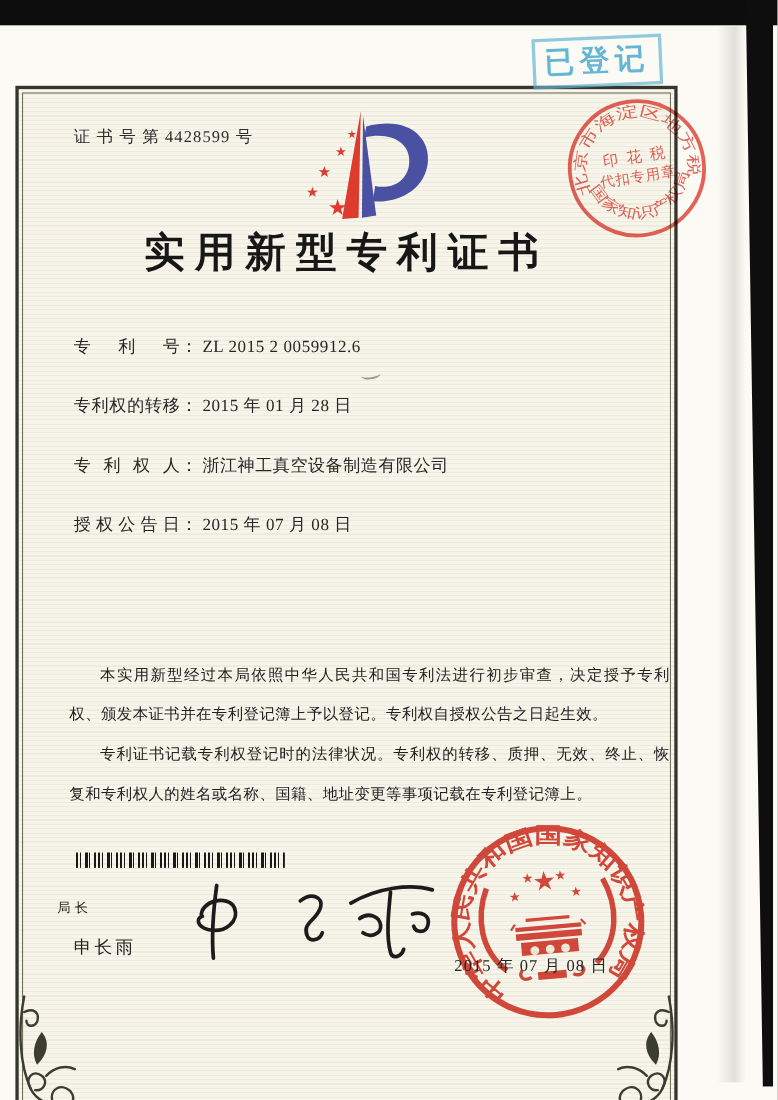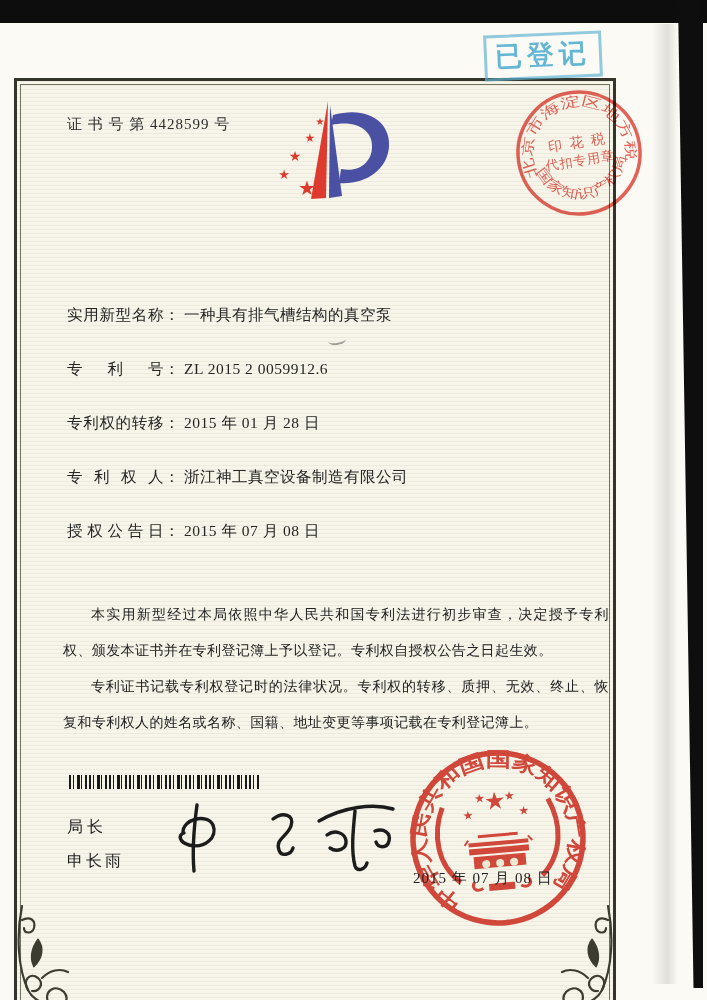--- a/index.html
+++ b/index.html
@@ -41,21 +41,21 @@
   .paragraphs p{ text-indent:2em; }
 
   .barcode{ position:absolute; left:52px; top:694px; width:190px; height:14px;
     background:repeating-linear-gradient(90deg,
       #191919 0 2px, rgba(0,0,0,0) 2px 4px,
       #191919 4px 5px, rgba(0,0,0,0) 5px 8px,
       #191919 8px 11px, rgba(0,0,0,0) 11px 12px,
       #191919 12px 13px, rgba(0,0,0,0) 13px 16px,
       #191919 16px 18px, rgba(0,0,0,0) 18px 20px); }
 
-  .sig-title{ position:absolute; left:50px; top:736px; font-size:16px; letter-spacing:4px; color:#222;font-family:Liberation Mono, monospace; }
+  .sig-title{ position:absolute; left:35px; top:736px; font-size:12px; letter-spacing:4px; color:#222;font-family:Liberation Mono, monospace; }
   .sig-name{ position:absolute; left:50px; top:770px; font-size:16px; letter-spacing:3px; color:#222; }
   .sig-script{ position:absolute; left:150px; top:712px; width:235px; height:84px; }
 
   .main-seal{ position:absolute; left:390px; top:666px; width:182px; height:182px;
     opacity:.92; mix-blend-mode:multiply; transform:rotate(-5deg); }
   .seal-date{ position:absolute; left:396px; top:788px; width:170px; font-size:15px;
     letter-spacing:1px; color:#242424; white-space:nowrap; }
 
   .footer-page{ position:absolute; left:0; right:0; top:842px; text-align:center;
     font-size:13px; letter-spacing:2px; color:#2b2b2b; }
@@ -114,25 +114,23 @@
       <path fill="#4a50a2" d="M66,18 C104,8 124,28 122,50 C120,74 97,88 72,86 L74,72 C93,76 105,64 105,50 C106,34 90,22 64,28 Z"></path>
       <g fill="#dd3b2e" font-family="'DejaVu Sans',sans-serif" text-anchor="middle">
         <text x="40" y="98" font-size="20">★</text>
         <text x="17" y="82" font-size="13">★</text>
         <text x="28" y="64" font-size="14">★</text>
         <text x="43" y="45" font-size="12">★</text>
         <text x="53" y="28" font-size="10">★</text>
       </g>
     </svg>
 
+    <div class="cert-title">实用新型专利证书</div>
 
     <div class="fields">
-      <div class="field">
-        <span class="f-label">实用新型名称</span><span class="f-colon">：</span><span>一种具有排气槽结构的真空泵</span>
-      </div>
       <div class="field">
         <span class="f-label">专利号</span><span class="f-colon">：</span><span>ZL 2015 2 0059912.6</span>
       </div>
       <div class="field">
         <span class="f-label">专利权的转移</span><span class="f-colon">：</span><span>2015 年 01 月 28 日</span>
       </div>
       <div class="field">
         <span class="f-label">专利权人</span><span class="f-colon">：</span><span>浙江神工真空设备制造有限公司</span>
       </div>
       <div class="field">

